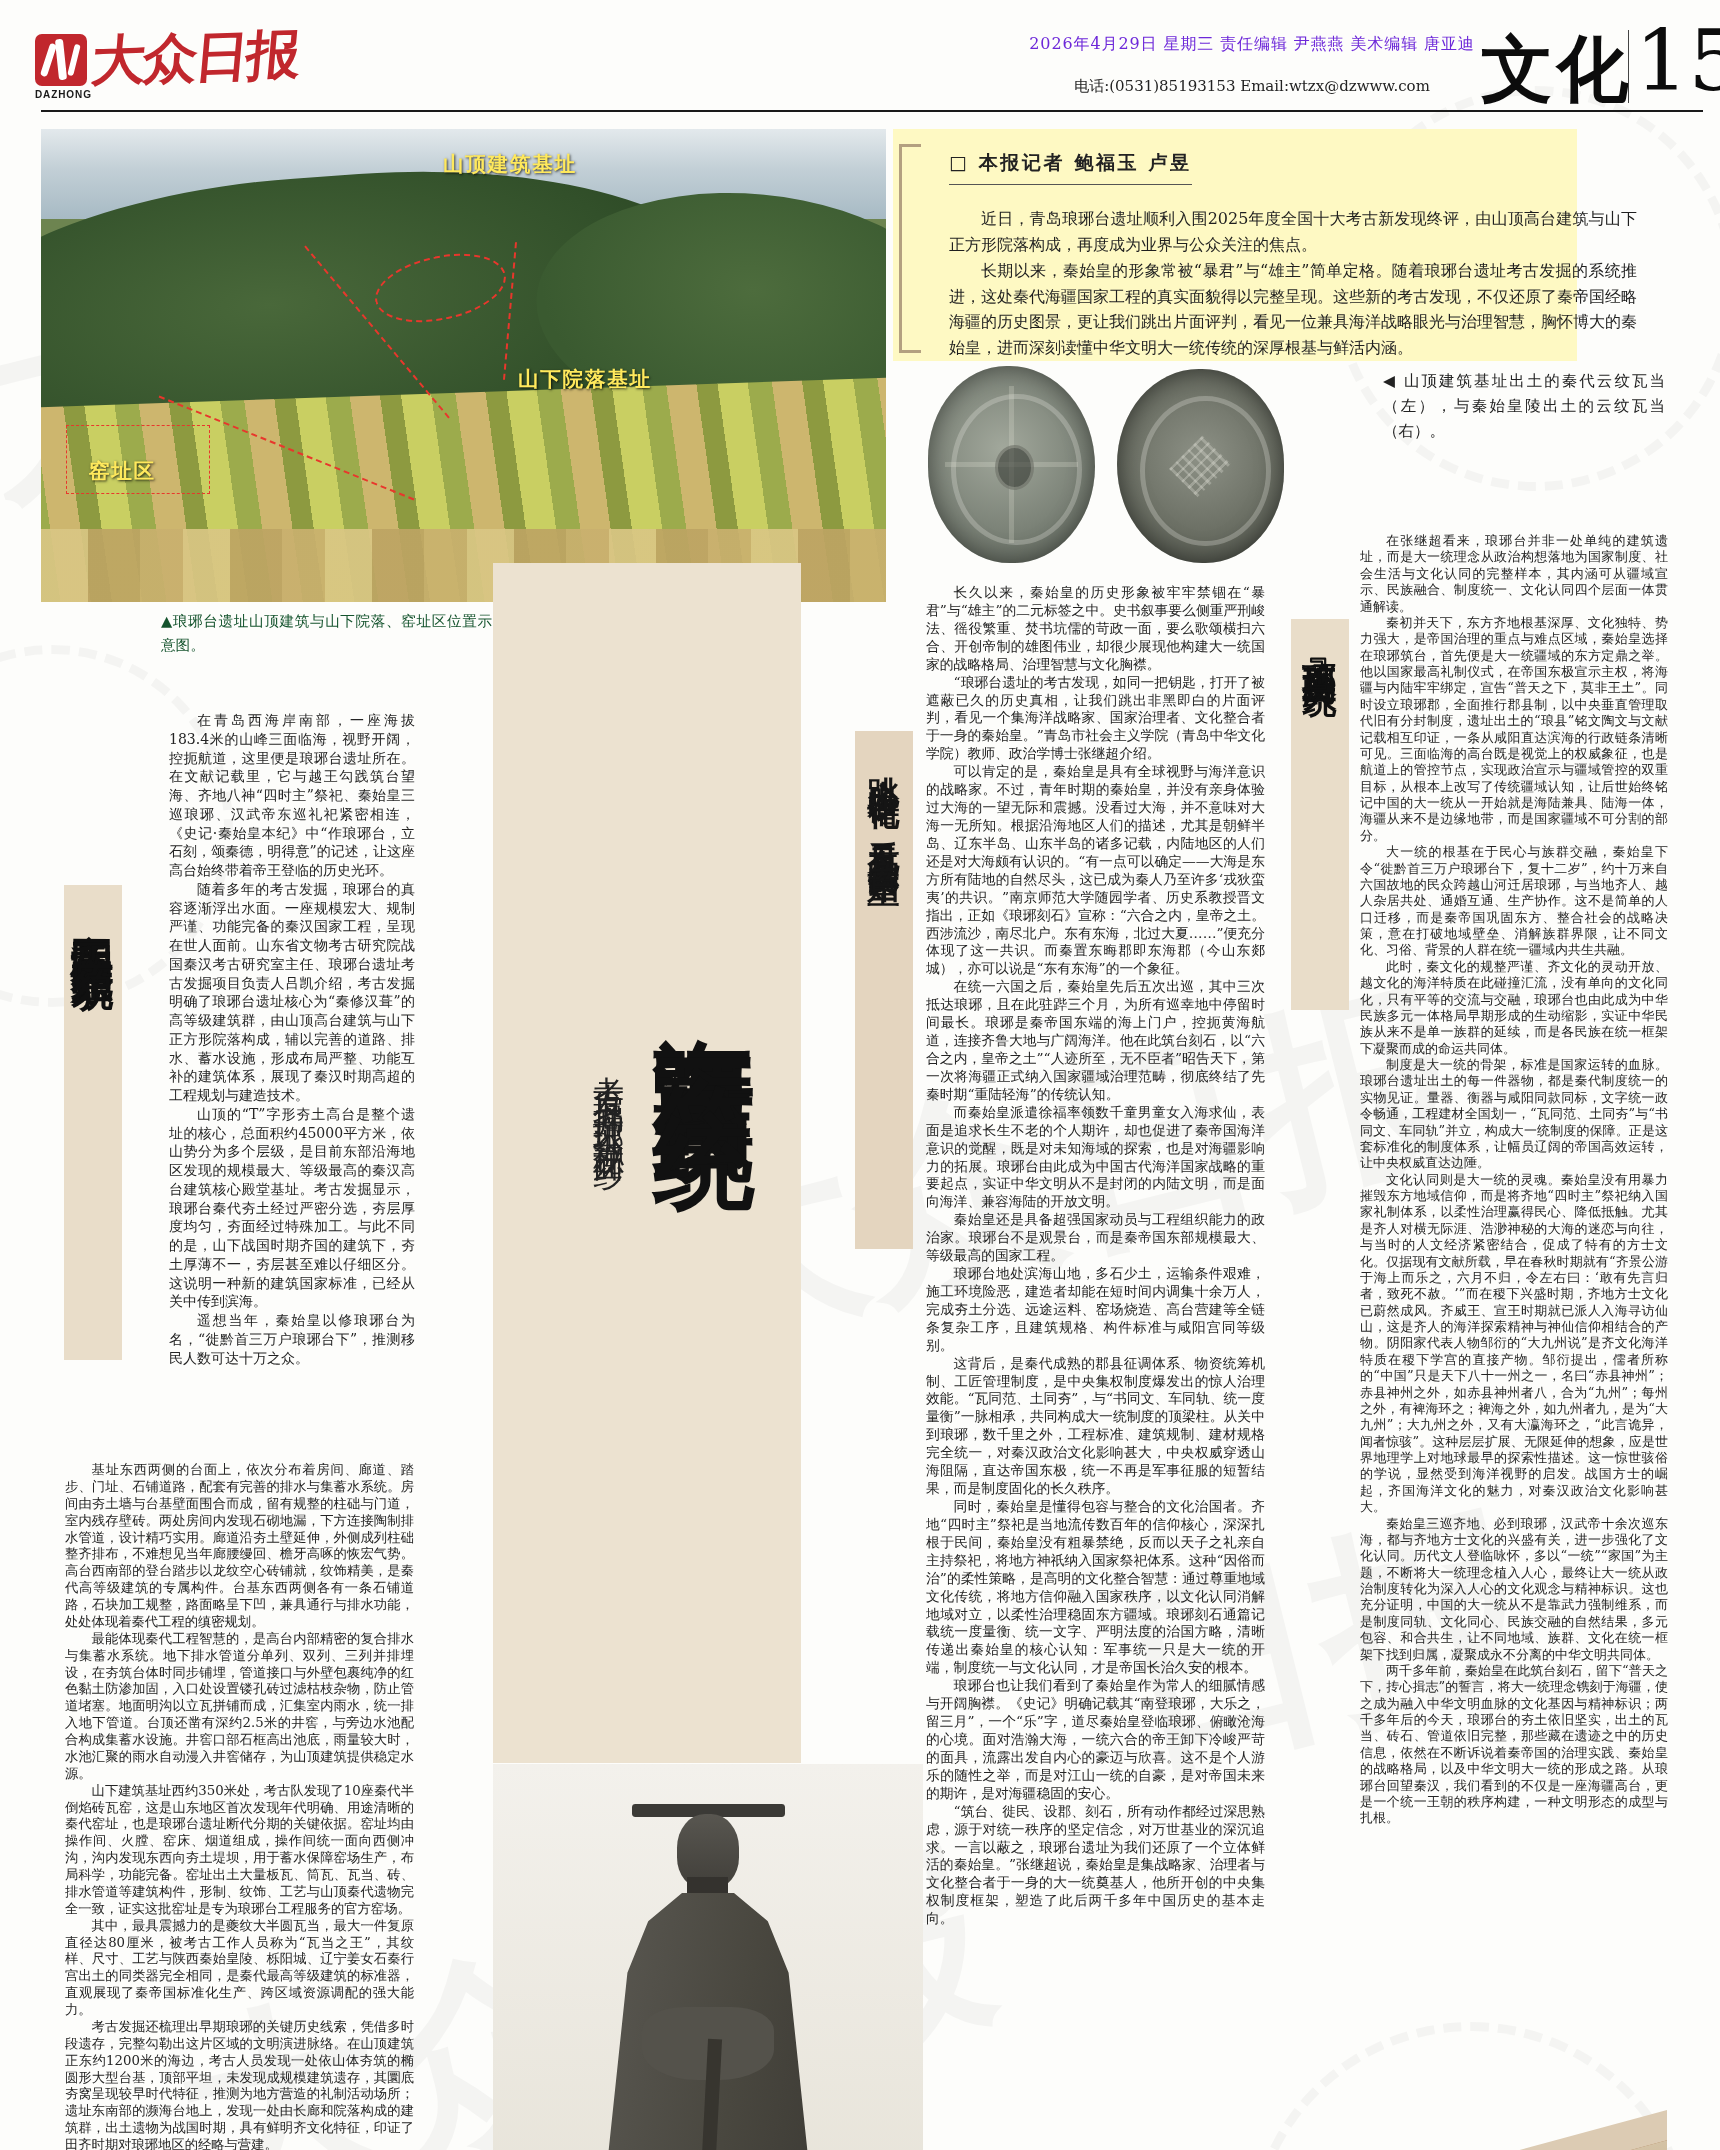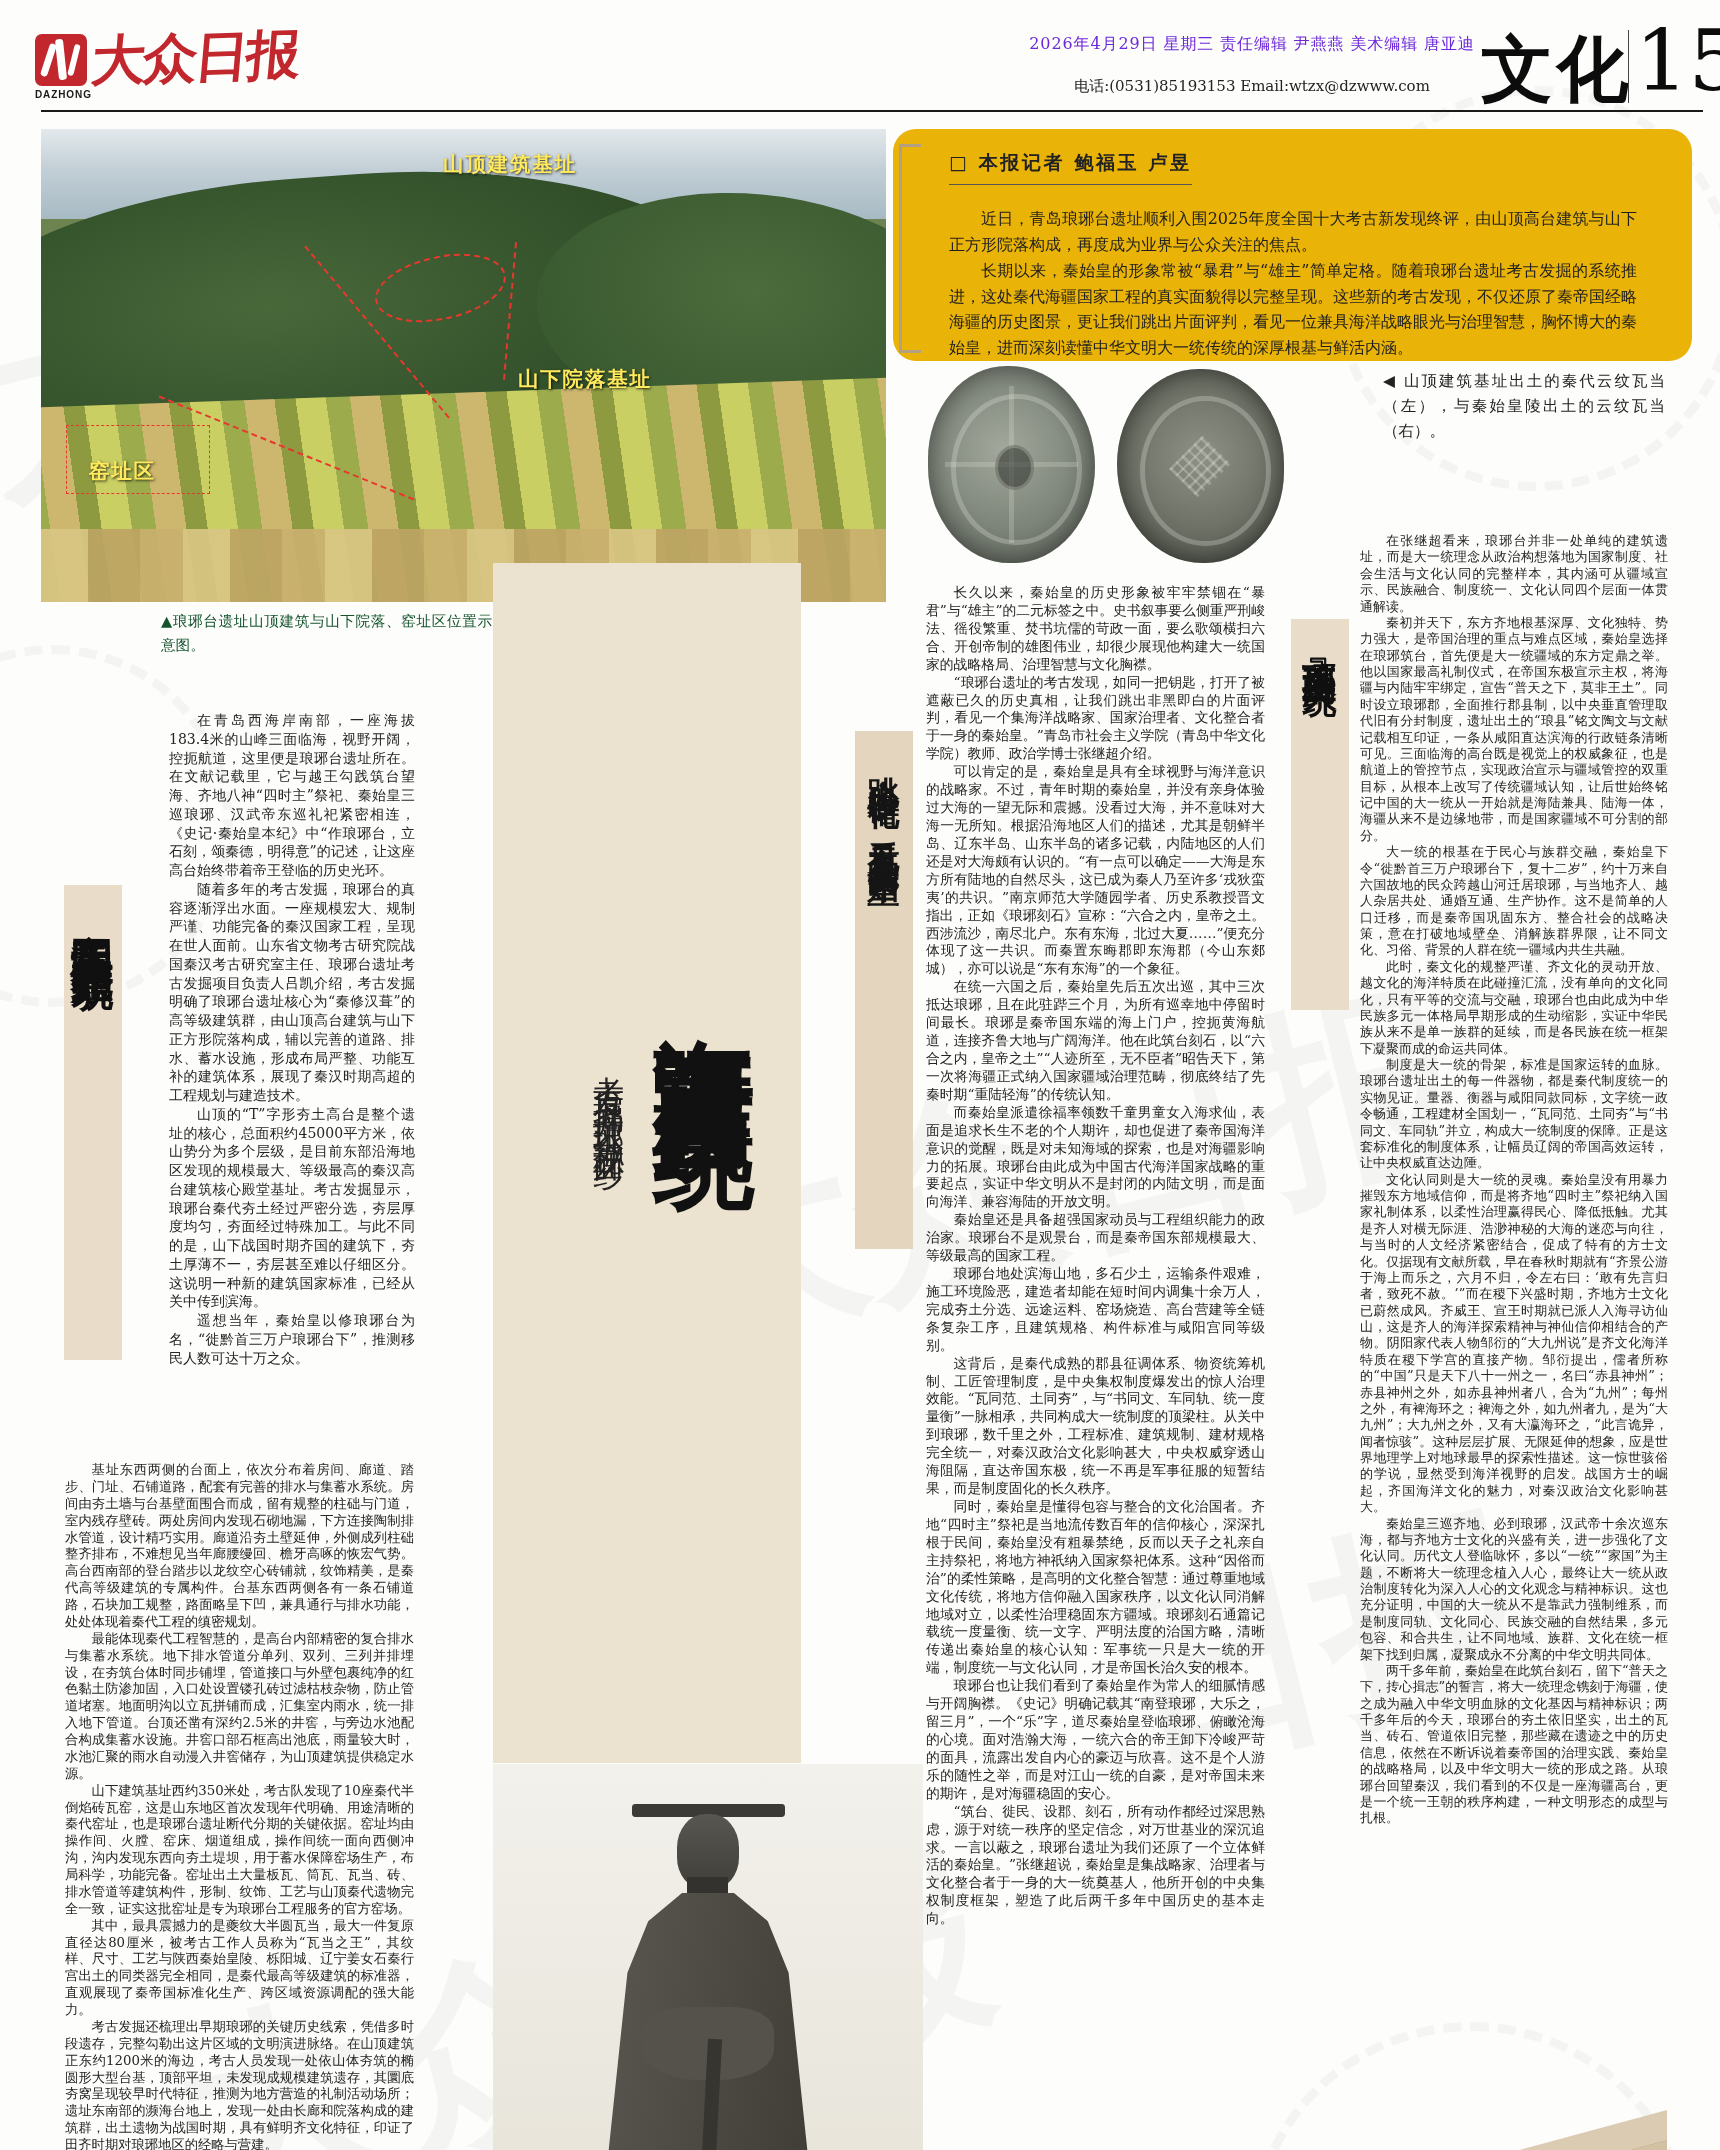--- a/index.html
+++ b/index.html
@@ -37,21 +37,21 @@
   .village{position:absolute;bottom:0;left:0;right:0;height:73px;opacity:.92;
        background:repeating-linear-gradient(90deg,#d9c684 0 47px,#bda463 47px 99px,#c9b06e 99px 142px);}
   .path{position:absolute;border-top:2.2px dashed #e8372c;}
   .summit-ring{position:absolute;top:127px;left:333px;width:129px;height:60px;border:2.2px dashed #e8372c;
        border-radius:50%;transform:rotate(-12deg);}
   .kiln-box{position:absolute;left:25px;top:296px;width:142px;height:67px;border:1.7px dashed #e8372c;}
   .ph-label{position:absolute;color:#ffe95c;font-weight:700;font-size:20.6px;letter-spacing:1.7px;
        font-family:"Liberation Sans",sans-serif;text-shadow:0.9px 1.3px 2.6px rgba(0,0,0,.8);}
   .aerial-cap{left:161px;top:609px;width:331px;font-size:14.6px;line-height:1.65;color:#14532d;text-align:justify;}
   
-  .lede{left:893px;top:129px;width:799px;height:232px;background:#eab308;border-radius:23px;}
+  .lede{left:893px;top:129px;width:684px;height:232px;background:#fef9c3;}
   .lede-bracket{position:absolute;left:6px;top:14.6px;width:19px;height:203px;
        border-left:3.9px solid #b3a080;border-top:3.9px solid #b3a080;border-bottom:3.9px solid #b3a080;}
   .lede-inner{position:absolute;left:56px;top:20.6px;width:688px;}
   .reporter-line{display:inline-block;font-size:19px;font-weight:700;letter-spacing:2.6px;color:#222;
        border-bottom:1.3px solid #555;padding-bottom:8.6px;}
   .lede-p{font-size:16px;line-height:1.62;text-indent:2em;text-align:justify;color:#1f1f1f;margin:0;}
   .lede-p.first{margin-top:20.6px;}
   
   .disc{overflow:hidden;}
   .disc-a{left:928px;top:366px;width:167px;height:197px;border-radius:48% 52% 50% 50%;

